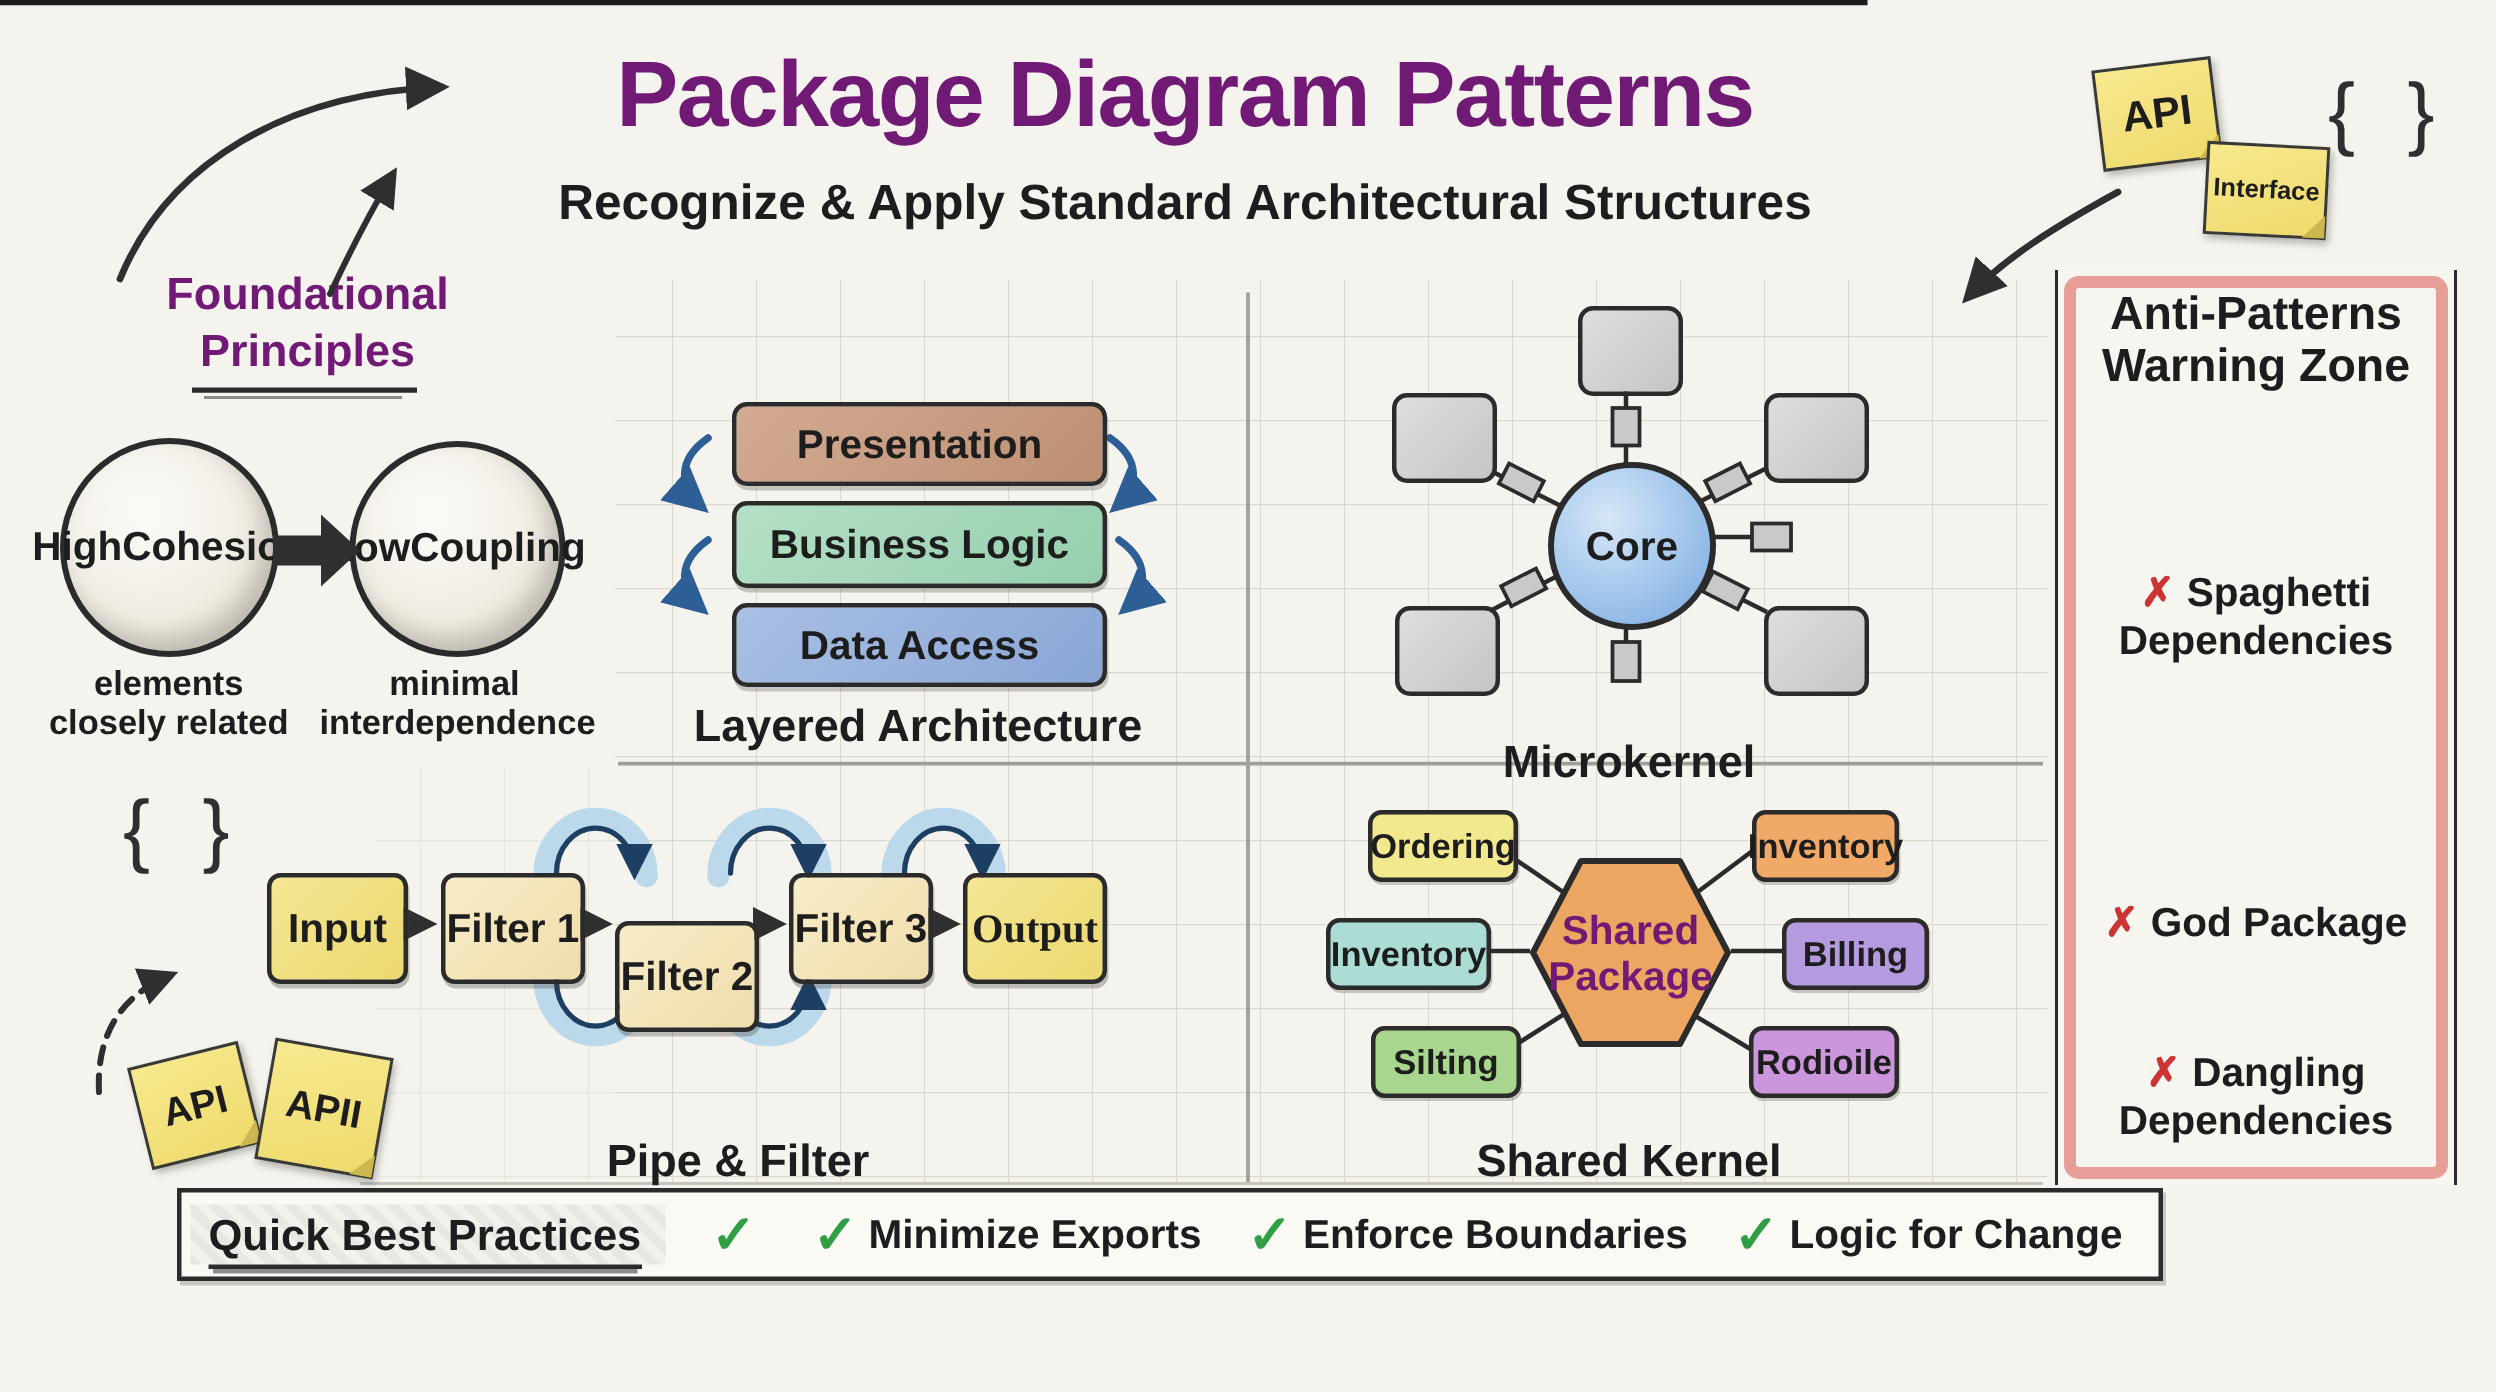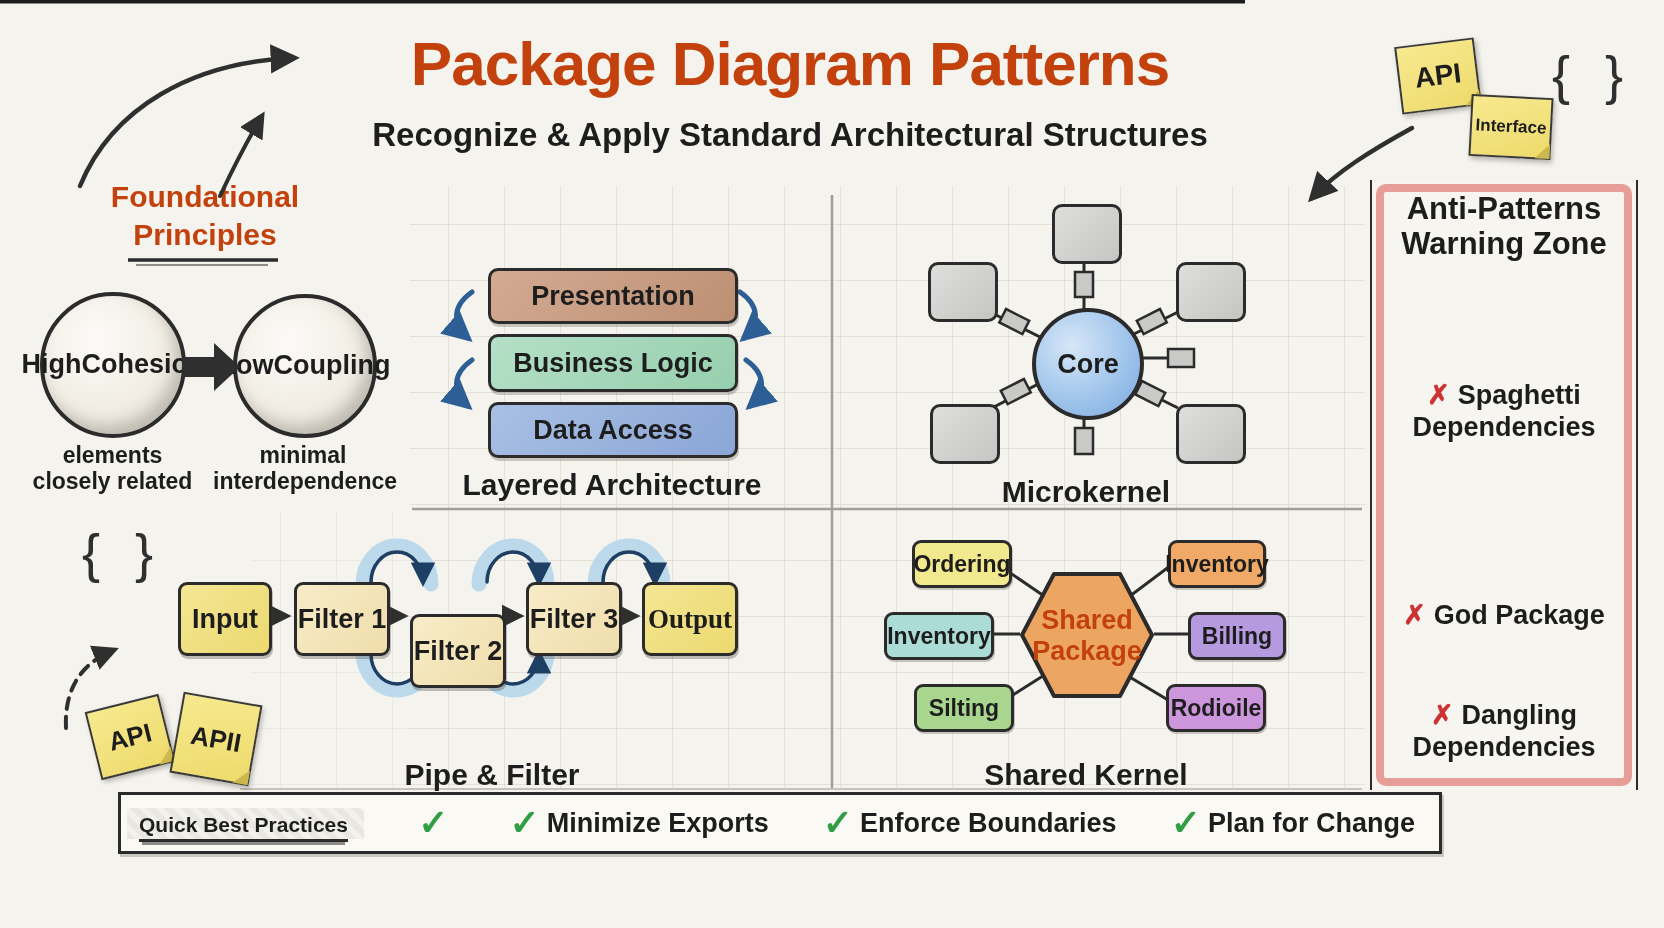--- a/index.html
+++ b/index.html
@@ -1,20 +1,20 @@
 <!DOCTYPE html>
 <html><head>
 <meta charset="utf-8">
 <style>
   html,body{margin:0;padding:0;background:#e8e6e0;}
   .stage{position:relative;width:1664px;height:928px;background:#f5f3ed;overflow:hidden;
          font-family:"Liberation Sans",sans-serif;color:#1d1d1d;}
   .abs{position:absolute;}
   svg.layer{position:absolute;left:0;top:0;pointer-events:none;}
-  .hd{font-weight:800;color:#c2410c;}
+  .hd{font-weight:800;color:#701a75;}
   .ctr{display:flex;align-items:center;justify-content:center;text-align:center;}
 
   .main-title{font-size:62px;font-weight:800;letter-spacing:-1px;text-align:center;}
   .sub-title{font-size:33px;font-weight:700;text-align:center;}
 
   .circle{border:4px solid #2b2b2b;border-radius:50%;
           background:radial-gradient(circle at 38% 32%,#fcfbf8 0%,#f1ede4 55%,#ddd8cd 100%);
           box-shadow:inset -7px -9px 14px rgba(120,115,105,.35);
           flex-direction:row;font-size:27px;font-weight:800;line-height:1.1;}
   .cap{font-size:23px;font-weight:800;line-height:1.15;text-align:center;}
@@ -49,21 +49,21 @@
   .panel{border-left:2.5px solid #2b2b2b;border-right:2.5px solid #2b2b2b;background:#f7f5ef;}
   .panel-frame{position:absolute;left:4px;top:4px;right:4px;bottom:4px;
           border:8px solid rgba(222,110,104,.65);border-radius:10px;}
   .ap-head{font-size:31px;font-weight:800;line-height:1.12;text-align:center;}
   .xmark{color:#cc3333;font-weight:800;margin-right:8px;}
   .ap-item{font-size:27px;font-weight:800;line-height:1.18;text-align:center;}
 
   .bar{border:3px solid #2b2b2b;background:#fbf9f4;box-shadow:2px 3px 0 rgba(0,0,0,.18);
        display:flex;align-items:center;justify-content:space-between;padding:0 24px 0 6px;}
   .bar-label{background:repeating-linear-gradient(45deg,#e9e7e2 0 6px,#f3f1ec 6px 12px);
-       font-size:21px;font-weight:800;padding:5px 16px 2px 12px;}
+       font-size:29px;font-weight:800;padding:5px 16px 2px 12px;}
   .bar-label span{border-bottom:3px solid #2b2b2b;box-shadow:0 6px 0 -3px #8e8c87;padding-bottom:3px;}
   .bp-item{display:flex;align-items:center;font-size:27px;font-weight:800;}
   .check{color:#2f9e44;font-size:36px;font-weight:700;margin-right:7px;line-height:1;}
 </style>
 </head>
 <body>
 
 <div class="stage">
 
   <svg class="layer" width="1664" height="928">
@@ -231,21 +231,21 @@
   <div class="abs layerbox lb-biz ctr" style="left:488px;top:334px;width:244px;height:52px;">Business Logic</div>
   <div class="abs layerbox lb-data ctr" style="left:488px;top:402px;width:244px;height:50px;">Data Access</div>
   <div class="abs quad-title" style="left:452px;top:468px;width:320px;">Layered Architecture</div>
 
   <div class="abs graybox" style="left:1052px;top:204px;width:64px;height:54px;"></div>
   <div class="abs graybox" style="left:928px;top:262px;width:64px;height:54px;"></div>
   <div class="abs graybox" style="left:1176px;top:262px;width:64px;height:54px;"></div>
   <div class="abs graybox" style="left:930px;top:404px;width:64px;height:54px;"></div>
   <div class="abs graybox" style="left:1176px;top:404px;width:64px;height:54px;"></div>
   <div class="abs corecircle ctr" style="left:1032px;top:308px;width:104px;height:104px;">Core</div>
-  <div class="abs quad-title" style="left:926px;top:475px;width:320px;">Microkernel</div>
+  <div class="abs quad-title" style="left:926px;top:492px;width:320px;">Microkernel</div>
 
   <div class="abs pbox p-io ctr" style="left:178px;top:582px;width:88px;height:68px;">Input</div>
   <div class="abs pbox p-f ctr" style="left:294px;top:582px;width:90px;height:68px;">Filter 1</div>
   <div class="abs pbox p-f ctr" style="left:410px;top:582px;width:90px;height:68px;margin-top:32px;">Filter 2</div>
   <div class="abs pbox p-f ctr" style="left:526px;top:582px;width:90px;height:68px;">Filter 3</div>
   <div class="abs pbox p-io ctr" style="left:642px;top:582px;width:90px;height:68px;font-family:Liberation Serif, serif;">Output</div>
   <div class="abs quad-title" style="left:332px;top:758px;width:320px;">Pipe &amp; Filter</div>
 
   <div class="abs braces" style="left:82px;top:522px;">{ }</div>
   <div class="abs sticky ctr" style="left:92px;top:702px;width:72px;height:66px;font-size:26px;transform:rotate(-14deg);">
@@ -294,21 +294,21 @@
     <div class="bp-item">
       <span class="check">✓</span>
       <span>Minimize Exports</span>
     </div>
     <div class="bp-item">
       <span class="check">✓</span>
       <span>Enforce Boundaries</span>
     </div>
     <div class="bp-item">
       <span class="check">✓</span>
-      <span>Plan for Change</span>
+      <span>Logic for Change</span>
     </div>
   </div>
 
   <svg class="layer" width="1664" height="928">
     <g fill="none" stroke="#2f2f2f" stroke-linecap="round">
       <path d="M 80,186 C 112,108 192,62 294,58" stroke-width="4.5" marker-end="url(#ah-dark)"></path>
       <path d="M 220,196 C 236,162 250,136 262,116" stroke-width="4" marker-end="url(#ah-dark)"></path>
       <path d="M 1412,128 C 1372,150 1336,172 1312,198" stroke-width="4.5" marker-end="url(#ah-dark)"></path>
       <path d="M 66,728 C 64,686 84,662 114,650" stroke-width="4" stroke-dasharray="11 8" marker-end="url(#ah-dark)"></path>
     </g>

